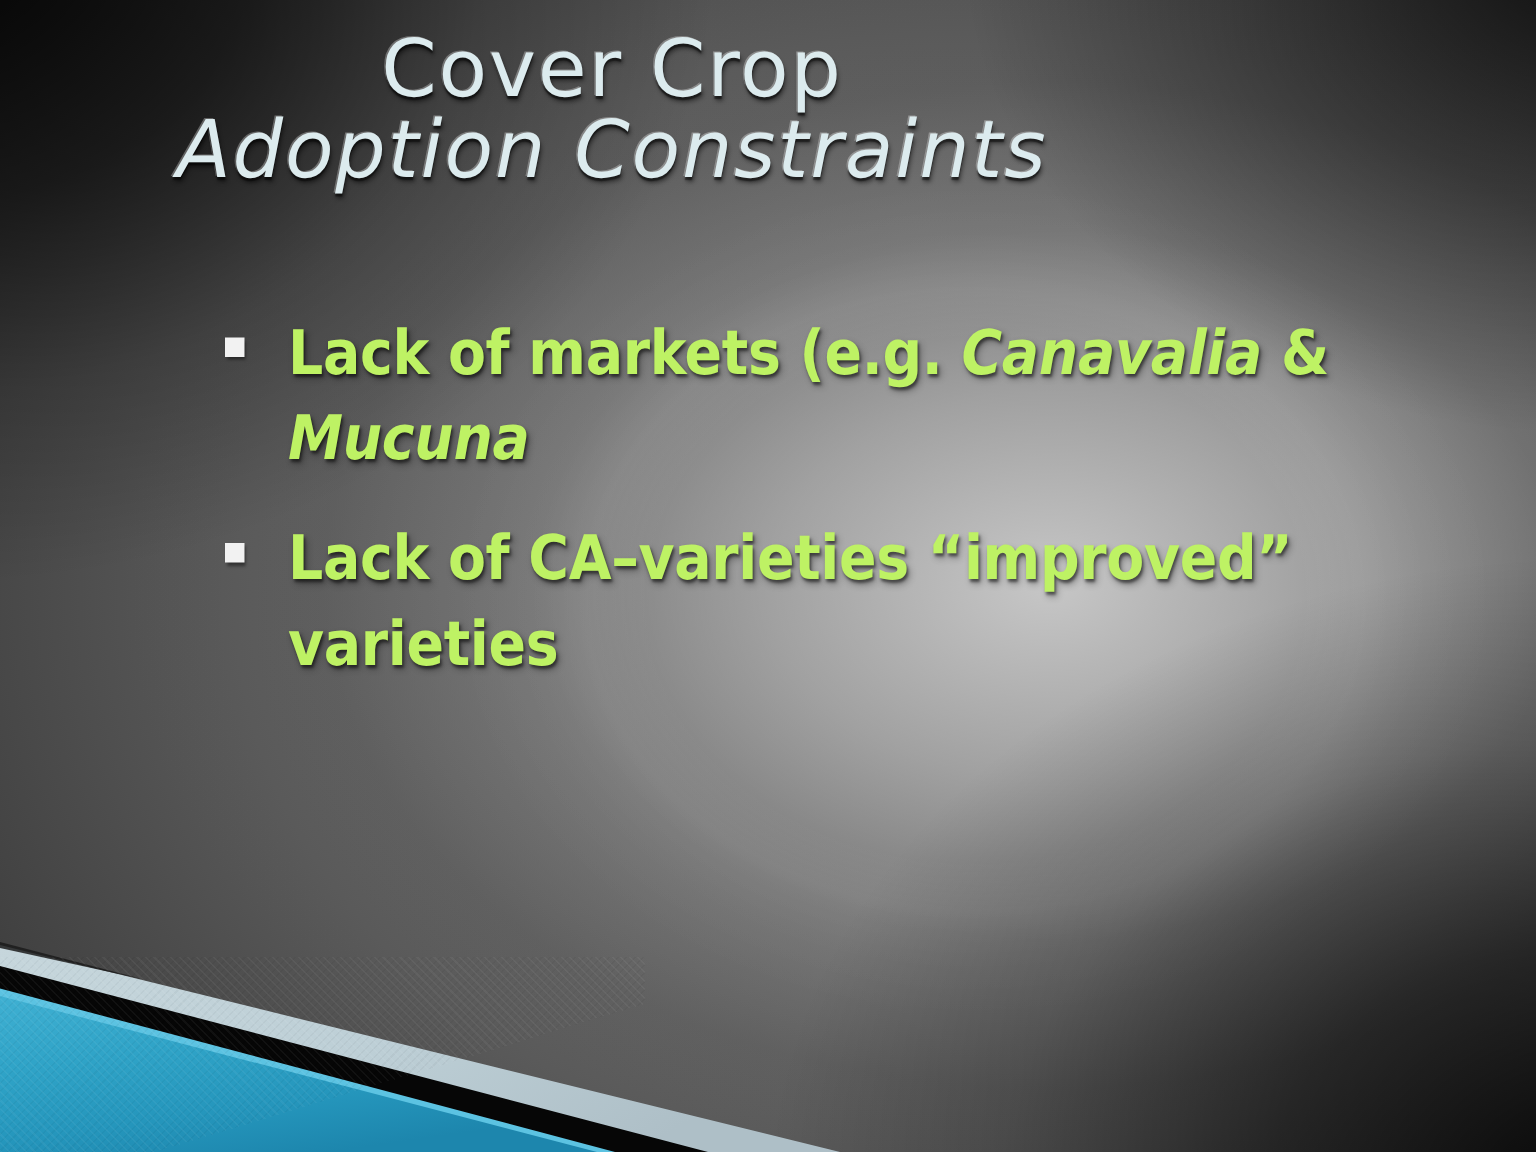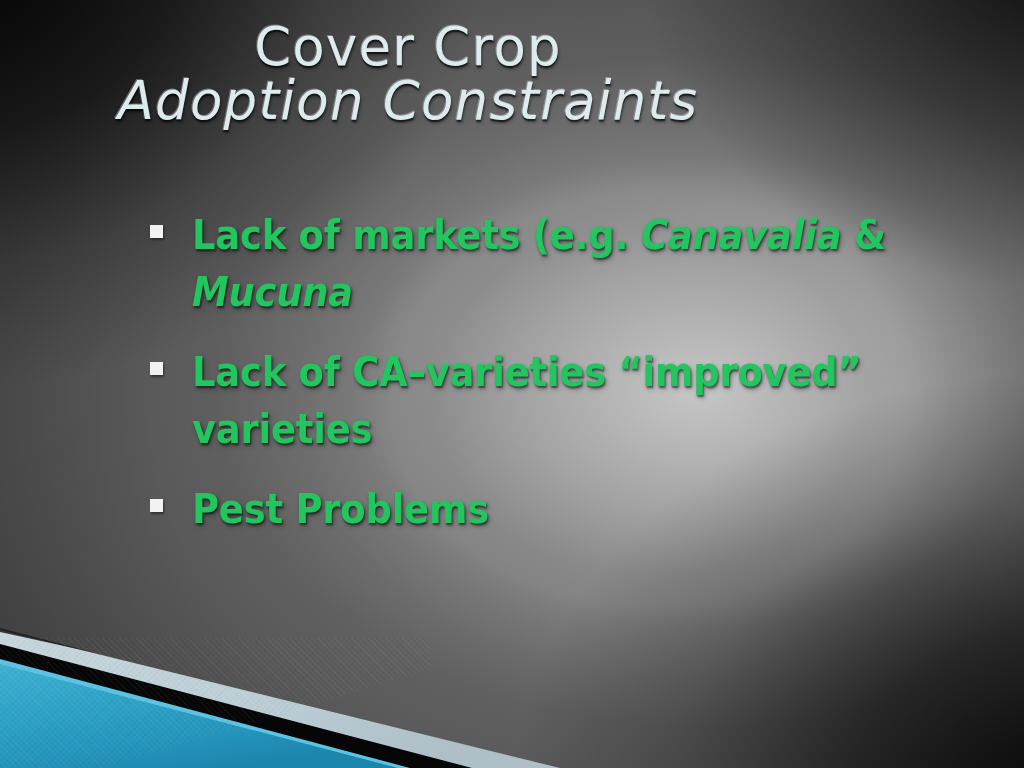--- a/index.html
+++ b/index.html
@@ -130,21 +130,21 @@
     margin-top: 18px;
     margin-right: 29px;
     box-shadow: 1px 2px 2px rgba(0,0,0,0.45);
   }
   .bullet-text {
     flex: 1 1 auto;
     font-family: "DejaVu Sans Condensed", "Liberation Sans Narrow", "Liberation Sans", sans-serif;
     font-size: 41px;
     font-weight: 700;
     line-height: 57px;
-    color: #22c55e;
+    color: #bef264;
     text-shadow:
       1px 2px 2px rgba(0,0,0,0.50),
       2px 3px 5px rgba(0,0,0,0.30);
     letter-spacing: -0.2px;
   }
   .bullet-text i {
     font-style: italic;
     font-weight: 700;
   }
 
@@ -207,24 +207,20 @@
       <span class="bullet-marker"></span>
       <span class="bullet-text"><span>Lack of markets (e.g. </span><i>Canavalia</i><span> &amp; </span><i>Mucuna</i></span>
     </div>
 
 
     <div class="bullet-row">
       <span class="bullet-marker"></span>
       <span class="bullet-text"><span>Lack of CA–varieties “improved” varieties</span></span>
     </div>
 
-    <div class="bullet-row">
-      <span class="bullet-marker"></span>
-      <span class="bullet-text"><span>Pest Problems</span></span>
-    </div>
 
   </div>
 
   <div class="deco">
     <svg viewBox="0 0 560 150" preserveAspectRatio="none">
       <defs>
         <linearGradient id="tealGrad" x1="0" y1="0" x2="0.55" y2="1">
           <stop offset="0%" stop-color="#3fb0d2"></stop>
           <stop offset="38%" stop-color="#2fa3c7"></stop>
           <stop offset="72%" stop-color="#2596bc"></stop>

